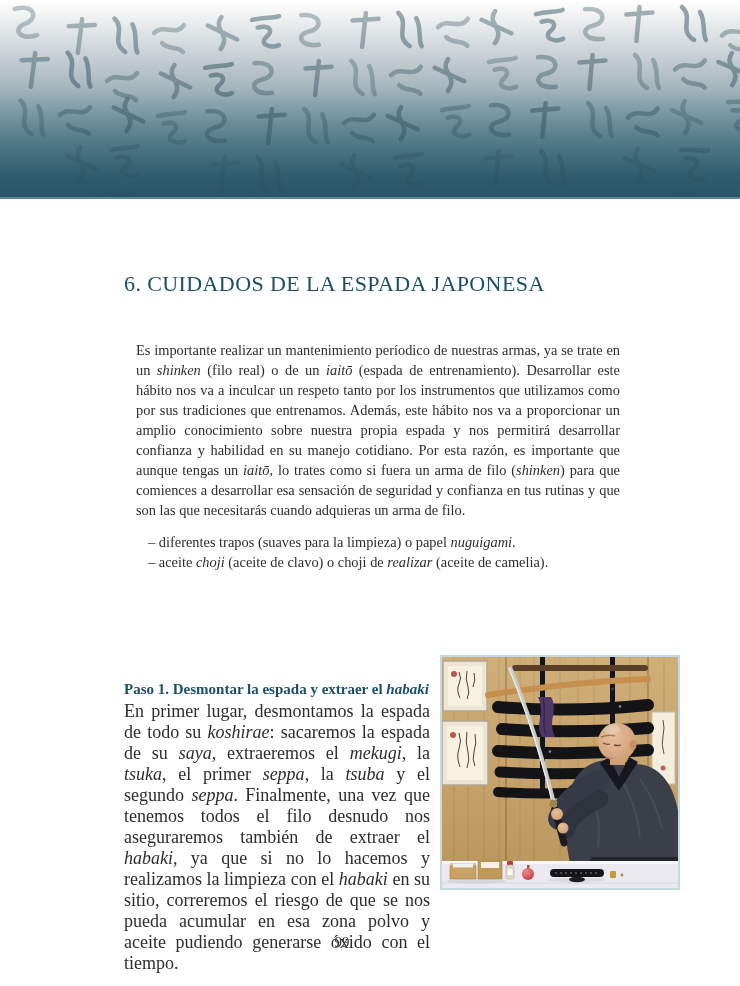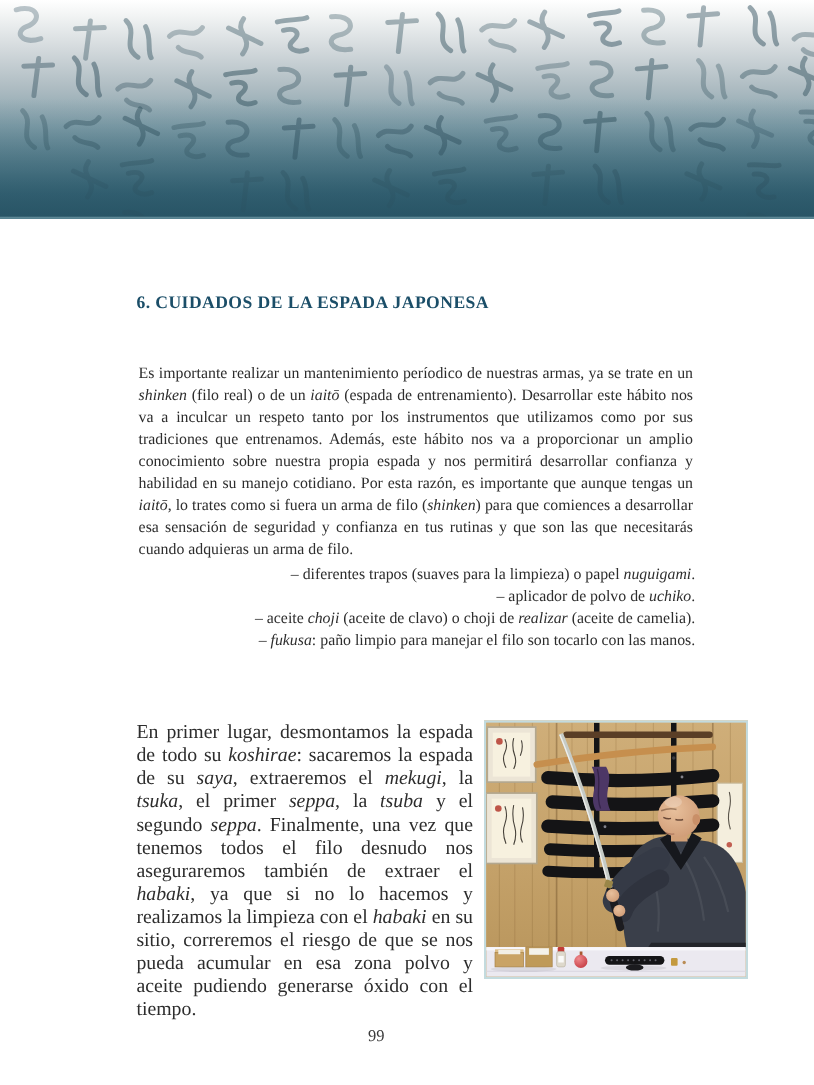--- a/index.html
+++ b/index.html
@@ -14,31 +14,31 @@
   }
   .band svg{position:absolute;left:0;top:0;width:100%;height:100%;}
   .band .shade{
     position:absolute;left:0;top:0;width:100%;height:100%;
     background:linear-gradient(180deg,rgba(255,255,255,0) 45%,rgba(42,85,101,0.35) 78%,rgba(38,80,97,0.75) 100%);
   }
   .band .edge{position:absolute;left:0;bottom:0;width:100%;height:2px;background:#5d8795;}
   
   .chapter-title{
     position:absolute;left:124px;top:256px;width:508px;
-    font-size:16px;font-weight:bold;letter-spacing:0.4px;color:#1b4e68;
+    font-size:22px;font-weight:normal;letter-spacing:0.4px;color:#1b4e68;
   }
   
   .intro{
     position:absolute;left:124px;top:328px;width:508px;
     font-size:14.4px;line-height:20px;text-align:justify;
   }
-  .intro p{margin:2px;}
+  .intro p{margin:12px;}
   .intro p.indent{text-indent:17px;}
   .intro ul{margin:0;padding:0 0 0 24px;list-style:none;}
-  .intro li{margin:0;text-align:right;}
+  .intro li{margin:0;text-align:left;}
   
   .step{position:absolute;left:124px;top:655px;width:306px;}
   .step-heading{
     margin:24px 0 2px 0;font-size:15px;line-height:20px;font-weight:bold;color:#1b4e68;
   }
   .step-body{margin:0;font-size:18px;line-height:21px;text-align:justify;}
   
   .photo{
     position:absolute;left:440px;top:655px;width:236px;height:231px;
     border:2px solid #c3dbde;background:#c8a772;
@@ -146,27 +146,26 @@
     <div class="shade"></div>
     <div class="edge"></div>
   </div>
 
   <h1 class="chapter-title">6. CUIDADOS DE LA ESPADA JAPONESA</h1>
 
   <div class="intro">
     <p><span>Es importante realizar un mantenimiento períodico de nuestras armas, ya se trate en un </span><i>shinken</i><span> (filo real) o de un </span><i>iaitō</i><span> (espada de entrenamiento). Desarrollar este hábito nos va a inculcar un respeto tanto por los instrumentos que utilizamos como por sus tradiciones que entrenamos. Además, este hábito nos va a proporcionar un amplio conocimiento sobre nuestra propia espada y nos permitirá desarrollar confianza y habilidad en su manejo cotidiano. Por esta razón, es importante que aunque tengas un </span><i>iaitō</i><span>, lo trates como si fuera un arma de filo (</span><i>shinken</i><span>) para que comiences a desarrollar esa sensación de seguridad y confianza en tus rutinas y que son las que necesitarás cuando adquieras un arma de filo.</span></p>
     <ul>
       <li><span>– diferentes trapos (suaves para la limpieza) o papel </span><i>nuguigami</i><span>.</span></li>
-      <li><span>– aplicador de polvo de </span><i>uchiko</i><span>.</span></li>
       <li><span>– aceite </span><i>choji</i><span> (aceite de clavo) o choji de </span><i>realizar</i><span> (aceite de camelia).</span></li>
-      <li><span>– </span><i>fukusa</i><span>: paño limpio para manejar el filo son tocarlo con las manos.</span></li>
     </ul>
   </div>
 
   <div class="step">
+    <h2 class="step-heading"><span>Paso 1. Desmontar la espada y extraer el </span><i>habaki</i></h2>
     <p class="step-body"><span>En primer lugar, desmontamos la espada de todo su </span><i>koshirae</i><span>: sacaremos la espada de su </span><i>saya</i><span>, extraeremos el </span><i>mekugi</i><span>, la </span><i>tsuka</i><span>, el primer </span><i>seppa</i><span>, la </span><i>tsuba</i><span> y el segundo </span><i>seppa</i><span>. Finalmente, una vez que tenemos todos el filo desnudo nos aseguraremos también de extraer el </span><i>habaki</i><span>, ya que si no lo hacemos y realizamos la limpieza con el </span><i>habaki</i><span> en su sitio, correremos el riesgo de que se nos pueda acumular en esa zona polvo y aceite pudiendo generarse óxido con el tiempo.</span></p>
   </div>
 
   <figure class="photo" style="margin:0">
     <svg viewBox="0 0 236 231" preserveAspectRatio="none" role="img">
       <defs>
         <linearGradient id="wood" x1="0" y1="0" x2="0" y2="1">
           <stop offset="0" stop-color="#cfae79"></stop>
             <stop offset="0.6" stop-color="#c5a26a"></stop>
             <stop offset="1" stop-color="#bb985f"></stop>

